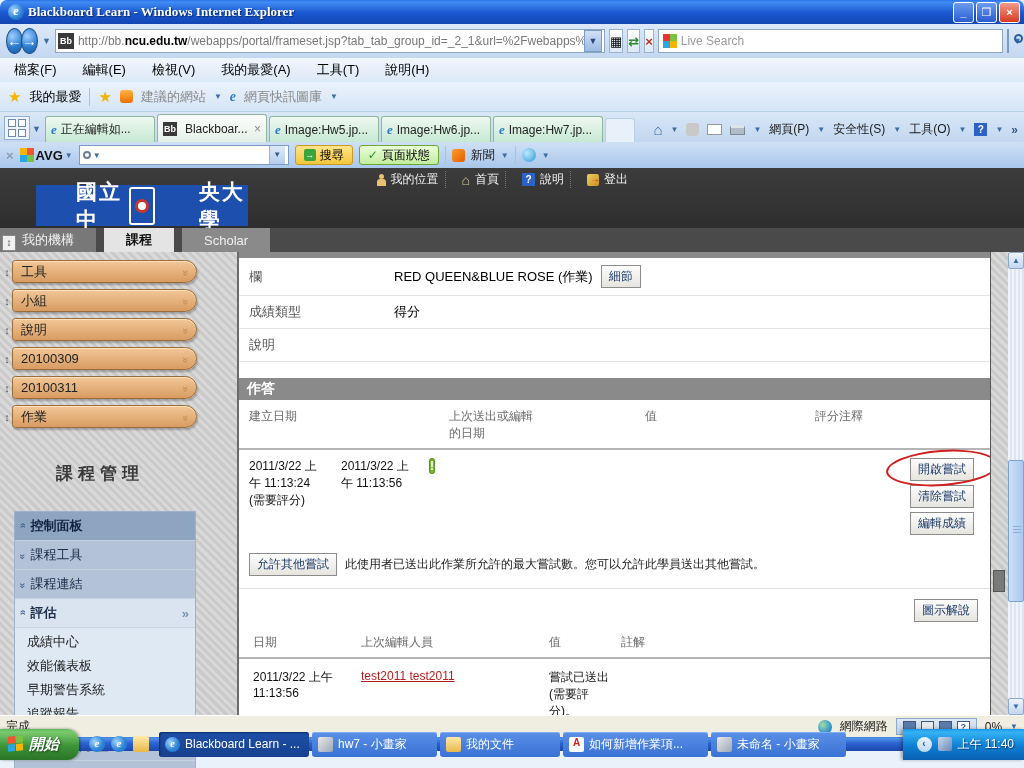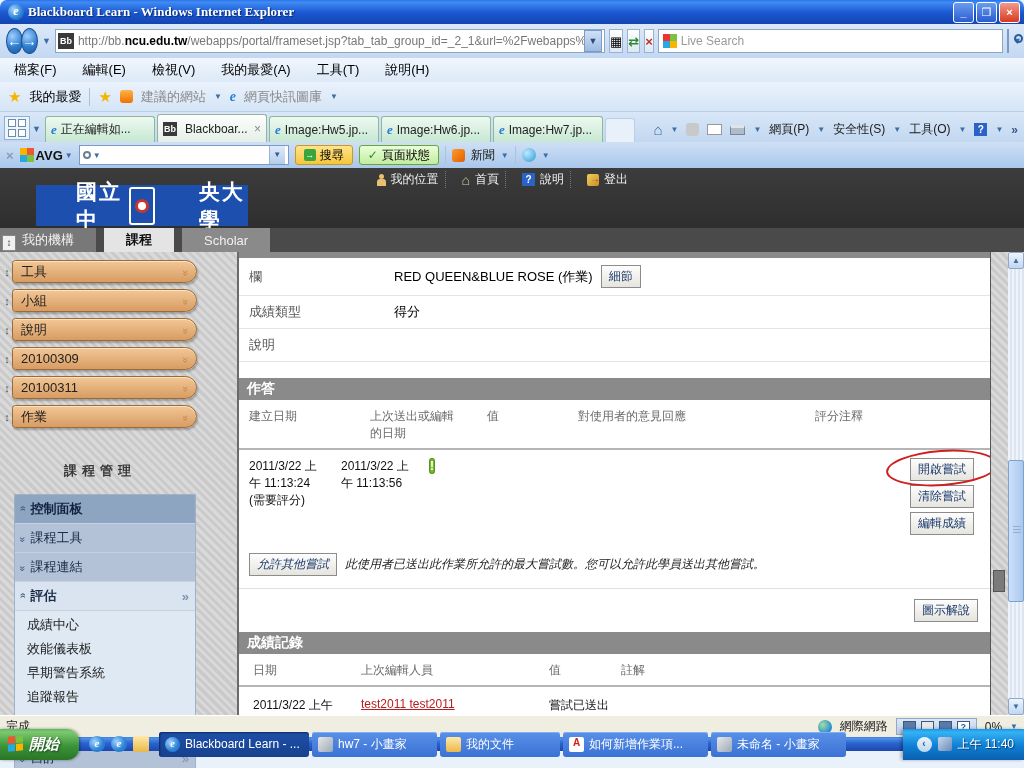--- a/index.html
+++ b/index.html
@@ -137,21 +137,21 @@
   .stripes { background:repeating-linear-gradient(45deg,#d9d9d9 0 3px,#cacaca 3px 6px); }
   .sidebar { width:237px; height:463px; position:relative; padding-top:4px; }
   .side-row { display:flex; align-items:center; margin:4px 0 6px 2px; }
   .drag-handle { width:10px; color:#555; font-size:11px; text-align:center; }
   .side-btn { width:185px; height:23px; border:1px solid #9a6b38; border-radius:4px 14px 14px 4px;
     background:linear-gradient(180deg,#f2c796,#dda express 0,#dda express); 
     background:linear-gradient(180deg,#f2c796,#d89c63); box-shadow:inset 0 1px 0 #ffe2c0, 1px 2px 2px rgba(0,0,0,.25);
     display:flex; align-items:center; padding:0 8px; font-size:13px; color:#222; }
   .side-btn .dbl-chev { margin-left:auto; color:#bf8950; }
   .dbl-chev { display:inline-block; transform:rotate(90deg); font-size:11px; letter-spacing:-2px; }
-  .cm-title { text-align:center; width:200px; margin:34px 0 14px 0; font-weight:bold; color:#3a3a3a; letter-spacing:5px; font-size:13px; }
+  .cm-title { text-align:center; width:200px; margin:34px 0 26px 0; font-weight:bold; color:#3a3a3a; letter-spacing:5px; font-size:17px; }
   .cpanel { width:182px; margin-left:14px; background:#b3c2d6; border:1px solid #9fb2c9; }
   .cp-row { display:flex; align-items:center; gap:6px; padding:5px 6px; border-bottom:1px solid #c6d2e0; font-size:13px; color:#1c2c49; }
   .cp-header { background:#8da5c0; font-weight:bold; color:#13233f; }
   .cp-open { background:#d9e4f0; font-weight:bold; }
   .cp-children { background:#dfe9f3; padding:2px 0 6px 0; }
   .cp-child { padding:3px 6px 3px 12px; font-size:13px; color:#222; }
   .cp-chev-up { display:inline-block; transform:rotate(-90deg); font-size:10px; letter-spacing:-2px; color:#3a5a85; }
   .cp-chev-dn { display:inline-block; transform:rotate(90deg); font-size:10px; letter-spacing:-2px; color:#3a5a85; }
   .cp-row .right-arrow { margin-left:auto; color:#7a93b5; }
 
@@ -168,21 +168,21 @@
   .att-head .c1{width:92px;} .att-head .c2{width:88px;} .att-head .c3{width:62px;} .att-head .c4{width:208px;} .att-head .c5{width:165px;}
   .att-row { display:flex; padding:8px 10px; font-size:12px; color:#111; position:relative; }
   .att-row .c1{width:92px; padding-right:14px;} .att-row .c2{width:88px; padding-right:14px;} .att-row .c3{width:62px;}
   .att-row .c4{width:208px;} .att-row .c5{width:165px;}
   .needs-grading { width:17px; height:17px; background:#76b82a; border:1px solid #5a9420; border-radius:3px;
     color:#fff; font-weight:bold; text-align:center; line-height:16px; font-size:12px; }
   .att-btns { margin-left:auto; display:flex; flex-direction:column; gap:4px; position:relative; padding-right:6px; }
   .att-btns .btn { width:64px; }
   .red-ellipse { position:absolute; left:-24px; top:-8px; width:112px; height:36px; border:2px solid #cf1f1f; border-radius:50%;
     transform:rotate(-4deg); pointer-events:none; }
-  .allow-row { display:flex; align-items:center; gap:8px; padding:10px 10px 12px 10px; border-bottom:1px solid #e0e0e0;font-style:italic; }
+  .allow-row { display:flex; align-items:center; gap:8px; padding:10px 10px 12px 10px; border-bottom:1px solid #e0e0e0; }
   .allow-text { font-size:12px; color:#222; }
   .legend-row { display:flex; justify-content:flex-end; padding:10px 12px 4px 0; }
   .hist-head { display:flex; padding:8px 10px 6px 14px; color:#6b6b6b; font-size:12px; border-bottom:2px solid #b5b5b5; }
   .hist-head .h1{width:108px;} .hist-head .h2{width:188px;} .hist-head .h3{width:72px;}
   .hist-row { display:flex; padding:10px 10px 8px 14px; font-size:12px; color:#111; }
   .hist-row .h1{width:108px; padding-right:10px;} .hist-row .h2{width:188px;} .hist-row .h3{width:72px; padding-right:8px;}
   .link { color:#b91c1c; text-decoration:underline; }
 
   .gutter { width:18px; height:463px; border-left:1px solid #555; position:relative; }
   .gutter-handle { position:absolute; left:2px; top:318px; width:12px; height:22px; background:#7a7a7a; border:1px solid #555; }
@@ -513,21 +513,20 @@
       </div>
       <div class="detail-row">
         <span class="detail-label">說明</span>
       </div>
 
       <div class="section-bar">作答</div>
       <div class="att-head">
         <span class="c1">建立日期</span>
         <span class="c2">上次送出或編輯的日期</span>
         <span class="c3">值</span>
-        <span class="c4">對使用者的意見回應</span>
         <span class="c5">評分注釋</span>
       </div>
       <div class="att-row">
         <span class="c1">2011/3/22 上午 11:13:24 (需要評分)</span>
         <span class="c2">2011/3/22 上午 11:13:56</span>
         <span class="c3"><span class="needs-grading">!</span></span>
         <span class="c4"></span>
         <span class="c5"></span>
         <span class="att-btns">
           <span style="position:relative">
@@ -541,21 +540,20 @@
 
       <div class="allow-row">
         <span class="btn">允許其他嘗試</span>
         <span class="allow-text">此使用者已送出此作業所允許的最大嘗試數。您可以允許此學員送出其他嘗試。</span>
       </div>
 
       <div class="legend-row">
         <span class="btn">圖示解說</span>
       </div>
 
-      <div class="section-bar" style="margin-top:6px">成績記錄</div>
       <div class="hist-head">
         <span class="h1">日期</span>
         <span class="h2">上次編輯人員</span>
         <span class="h3">值</span>
         <span class="h4">註解</span>
       </div>
       <div class="hist-row">
         <span class="h1">2011/3/22 上午 11:13:56</span>
         <span class="h2"><span class="link">test2011 test2011</span></span>
         <span class="h3">嘗試已送出 (需要評分)。</span>

